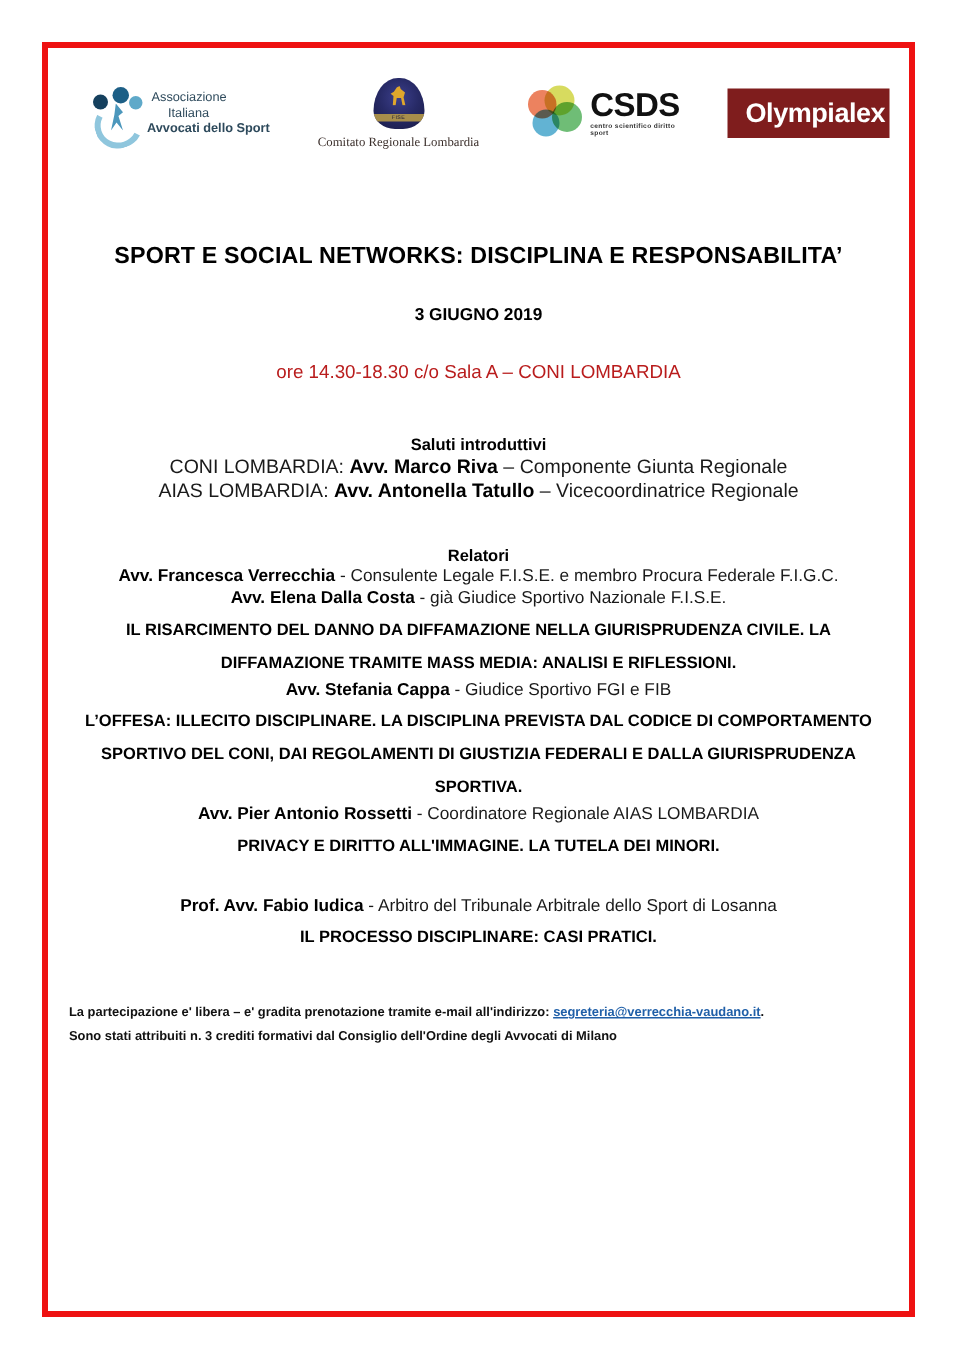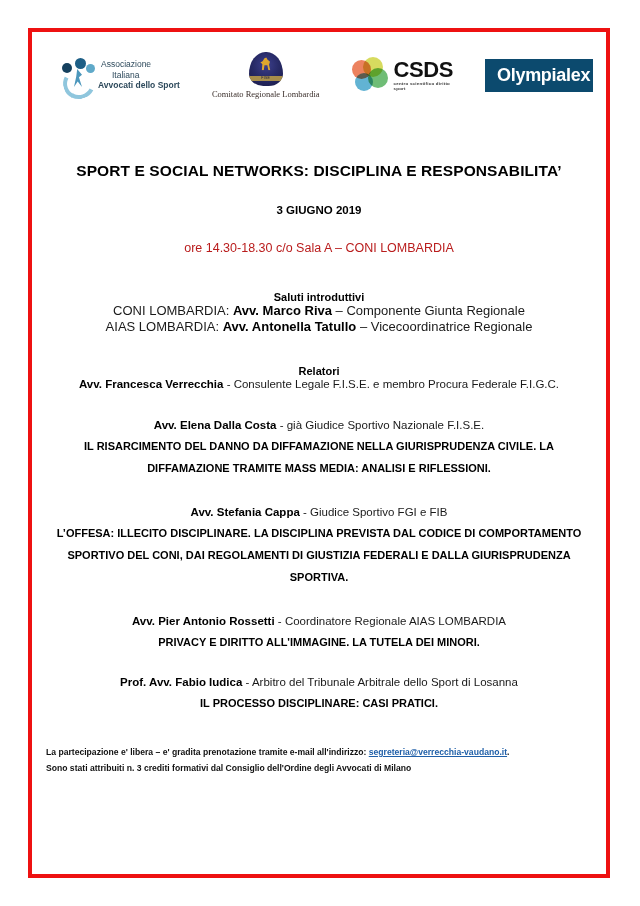--- a/index.html
+++ b/index.html
@@ -170,21 +170,21 @@
   .csds-sub {
     font-size: 4.4px;
     font-weight: bold;
     letter-spacing: .25px;
     color: #333333;
     margin-top: 1px;
   }
 
   
   .logo-olympialex {
-    background: #0c4a6e;
+    background: #7f1d1d;
     padding: 7px 12px 8px 12px;
     width: 108px;
     box-sizing: border-box;
     text-align: center;
   }
   .olympialex-word {
     color: #ffffff;
     font-size: 18px;
     font-weight: bold;
     letter-spacing: -0.3px;
@@ -242,21 +242,21 @@
     color: #1a1a1a;
   }
   .speaker-name b { color: #000; }
   .speaker-topic {
     text-align: center;
     font-size: 11px;
     font-weight: bold;
     line-height: 22px;
     margin-top: 2px;
   }
-  .block-gap { margin-top: 26px; }
+  .block-gap { }
   .block-gap-sm { margin-top: 22px; }
 
   .footer {
     text-align: left;
     font-size: 8.6px;
     font-weight: bold;
     line-height: 16px;
     margin-top: 30px;
     color: #111111;
   }

